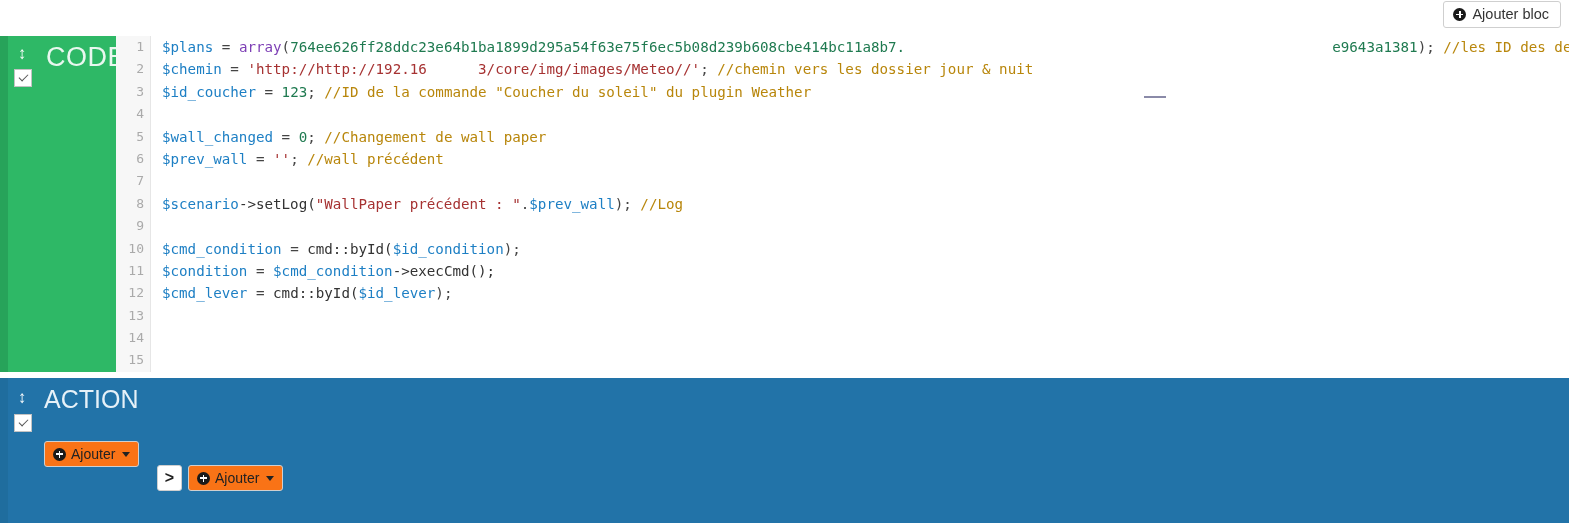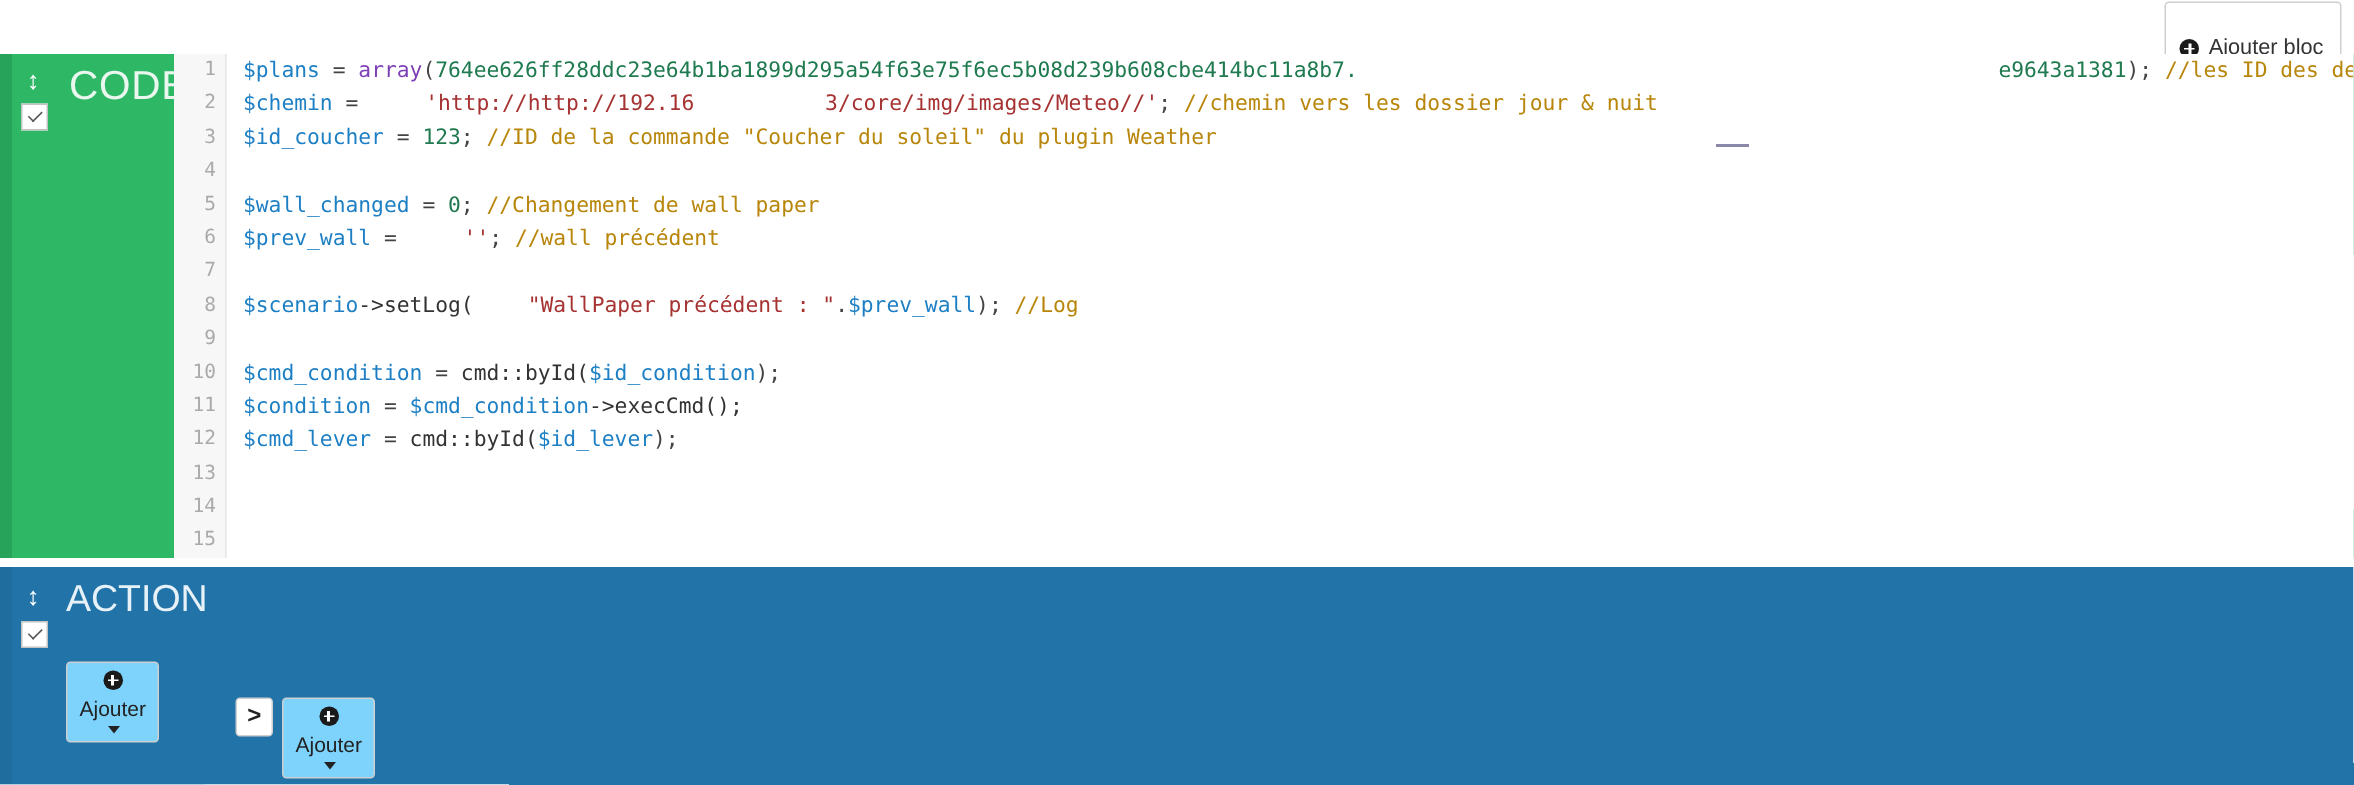--- a/index.html
+++ b/index.html
@@ -14,21 +14,21 @@
 
   
   .topbar {
     position: absolute; left:0; top:0; width:1569px; height:34px;
     background:#fff;
   }
   .btn-add-bloc {
     position:absolute; right:8px; top:1px;
     display:flex; align-items:center; gap:6px;
     background:#fff; border:1px solid #cfcfcf; border-radius:3px;
-    padding:23px 11px 5px 9px;
+    padding:5px 11px 5px 9px;
     font-size:14.5px; color:#333; cursor:pointer; line-height:1;
     white-space:nowrap;
   }
   .ico-pluscircle {
     width:13px; height:13px; border-radius:50%;
     background:#1a1a1a; position:relative; display:inline-block; flex:none;
   }
   .ico-pluscircle::before, .ico-pluscircle::after {
     content:""; position:absolute; background:#fff;
   }
@@ -85,21 +85,21 @@
     position:absolute; left:35px; top:0; right:0; height:336px;
     padding-left:11px; overflow:hidden;
   }
   .code-lines .ln {
     height:22.4px; line-height:22.4px; white-space:pre;
     font-family:"DejaVu Sans Mono", monospace; font-size:14.2px; color:#333;
   }
   .t-var  { color:#1d7fc4; }
   .t-fn   { color:#7d3fb5; }
   .t-num  { color:#1f7a50; }
-  .t-str  { color:#a63232;margin-left:36px; }
+  .t-str  { color:#a63232; }
   .t-com  { color:#b8860b; }
   .t-pun  { color:#444444; }
   .t-plain{ color:#333333; }
   .dash-mark {
     position:absolute; left:1028px; top:60px; width:22px; height:2px;
     background:#8a8aa8;
   }
 
   
   .action-block {
@@ -111,24 +111,23 @@
   }
   .action-side {
     position:absolute; left:8px; top:0; width:128px; height:145px; background:#2273a8;
   }
   .action-label {
     position:absolute; left:36px; top:9px;
     font-size:25px; color:#e6f1f8; line-height:1; white-space:nowrap;
   }
   .btn-ajouter {
     display:inline-flex; align-items:center; gap:5px;
-    background:#7dd3fc; border:1px solid #cfcfcf; border-radius:3px;
+    background:#f97316; border:1px solid #cfcfcf; border-radius:3px;
     padding:5px 8px; font-size:14px; color:#222; cursor:pointer; line-height:1;
     white-space:nowrap;
-    flex-direction:column;
   }
   .caret { width:0;height:0;border-left:4px solid transparent;border-right:4px solid transparent;border-top:5px solid #222; margin-left:2px;}
 
   
   .alors-btns { position:absolute; left:157px; top:465px; display:flex; gap:6px; z-index:5;}
   .btn-chevron {
     background:#fff; border:1px solid #cfcfcf; border-radius:3px;
     width:25px; height:26px; display:flex; align-items:center; justify-content:center;
     font-size:16px; font-weight:bold; color:#222; cursor:pointer; line-height:1;
   }

